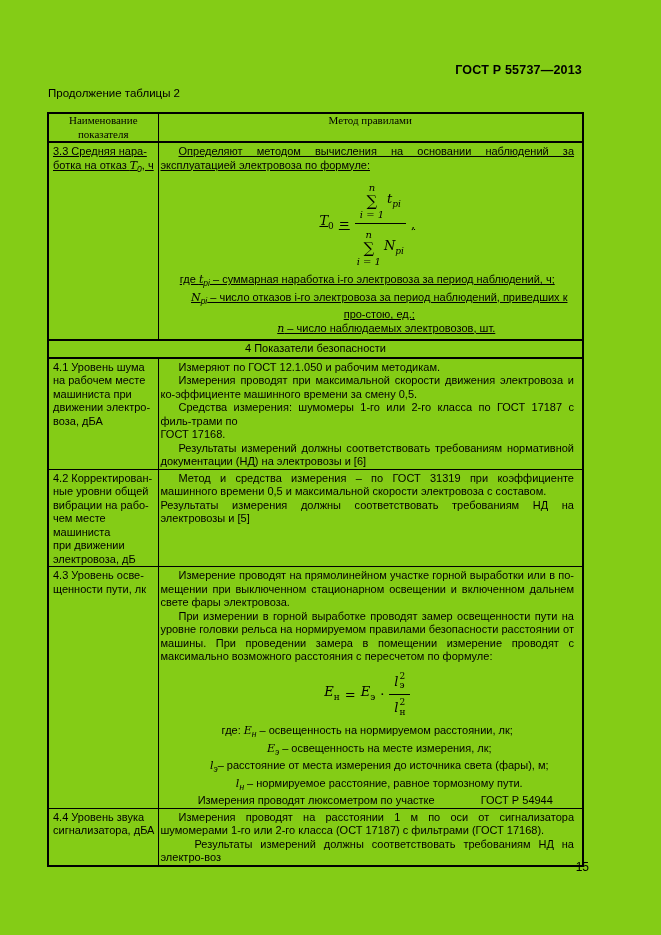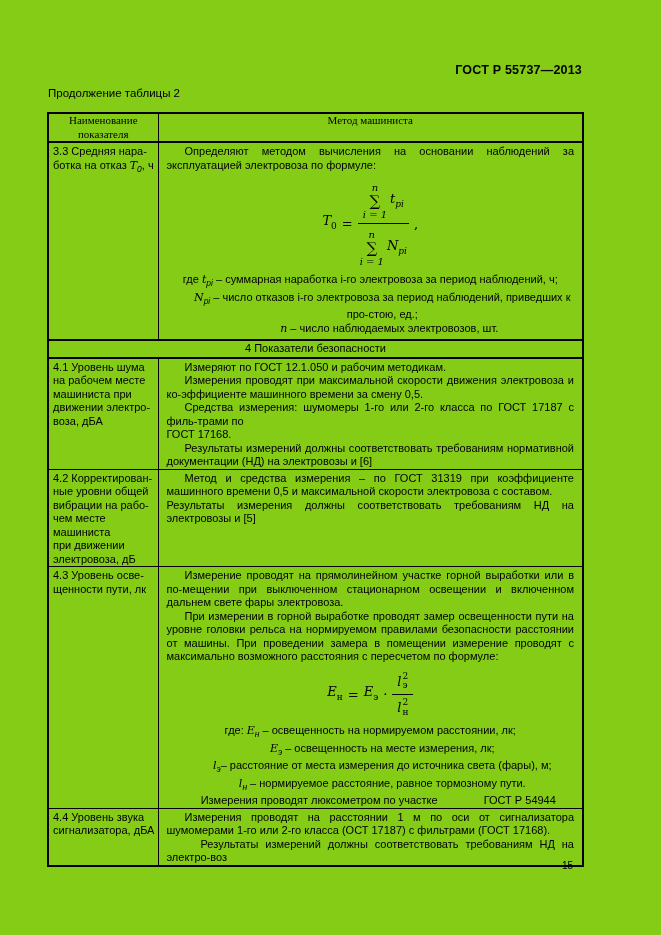--- a/index.html
+++ b/index.html
@@ -22,30 +22,30 @@
     border-collapse:collapse; table-layout:fixed;
   }
   table.main td, table.main th {
     border:1px solid #000; vertical-align:top;
     font-size:11px; line-height:13.5px; font-weight:normal;
   }
   table.main { border:2px solid #000; }
   th.hdr { text-align:center; vertical-align:middle; height:26px;
     border-bottom:2px solid #000 !important; font-size:11.5px; line-height:13px; white-space:pre-line;font-family:Liberation Serif, serif; }
   td.cname { width:110px; padding:2px 3px 0 4px; white-space:pre-line; }
-  td.cmethod { width:425px; padding:2px 8px 0 8px; }
+  td.cmethod { width:425px; padding:2px 8px 0 2px; }
   .p { text-align:justify; }
   .ind { text-indent:18px; }
   .ind2 { text-indent:34px; }
   .secrow td {
     border-top:2px solid #000 !important; border-bottom:2px solid #000 !important;
     text-align:center; font-weight:bold; height:17px; vertical-align:middle;
     padding:1px 16px;
   }
-  .r-h160 { height:160px; } .r-h88 { height:88px; } .r-h85 { height:85px; }
+  .r-h160 { height:160px;text-decoration:underline; } .r-h88 { height:88px; } .r-h85 { height:85px; }
   .r-h190 { height:190px; } .r-h48 { height:48px; }
   
   .formula-line {
     display:flex; justify-content:center; align-items:center; gap:5px;
     font-family:"DejaVu Serif", serif; font-size:13px; margin:8px 0 6px 0;
   }
   .fv { font-style:italic; font-family:"DejaVu Serif", serif; }
   .fsub { font-size:9px; vertical-align:-4px; font-style:italic; }
   .fsubr { font-size:9px; vertical-align:-4px; font-style:normal; }
   .frac { display:inline-flex; flex-direction:column; align-items:center; }
@@ -58,42 +58,42 @@
   .lstk { display:inline-flex; flex-direction:column; align-items:flex-start;
     line-height:1.1; font-size:9px; font-style:normal; }
   .ftail { align-self:center; }
   
   .wl { text-align:center; }
   .wl-1 { padding-left:24px; }
   .wl-2 { padding-left:38px; }
   .wl-3 { padding-left:16px; }
   .gap-lbl { margin-left:46px; }
   .inline-sub { font-size:8.5px; vertical-align:-3px; font-style:italic; }
-  .page-number { position:absolute; top:860px; right:88px; font-size:10px; }
+  .page-number { position:absolute; top:860px; right:72px; font-size:12px; }
 </style>
 </head>
 <body>
 
 <div class="page">
 
   <div class="gost-header">ГОСТ Р 55737—2013</div>
 
   <div class="table-caption">Продолжение таблицы 2</div>
 
   <table class="main">
     <colgroup>
         <col style="width:110px">
         <col style="width:425px">
       </colgroup>
 
     <tbody>
         <tr>
       <th class="hdr">Наименование
 показателя</th>
-      <th class="hdr">Метод машиниста</th>
+      <th class="hdr">Метод правилами</th>
     </tr>
 
     <tr class="r-h160">
       <td class="cname"><span>3.3 Средняя нара-
 ботка на отказ </span><i class="fv">T</i><sub class="inline-sub">0</sub><span>, ч</span></td>
       <td class="cmethod">
         <div class="p ind">Определяют методом вычисления на основании наблюдений за эксплуатацией электровоза по формуле:</div>
         <div class="formula-line">
           <span><span class="fv">T</span><sub class="fsubr">0</sub></span>
           <span>=</span>

